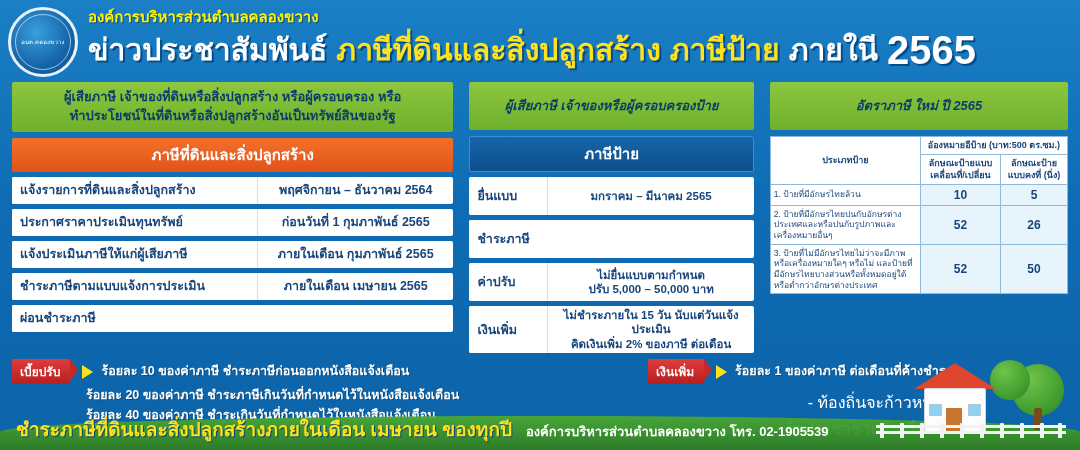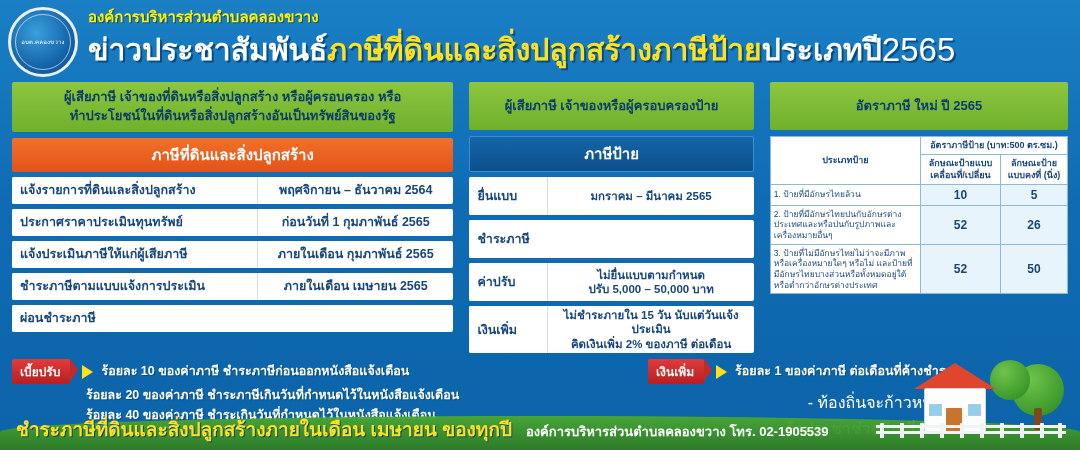--- a/index.html
+++ b/index.html
@@ -41,24 +41,24 @@
   }
   .header-text { margin-left: 10px; }
   .org-line {
     color: #fff200;
     font-size: 15px;
     font-weight: bold;
     line-height: 1;
     margin-bottom: 2px;
     text-shadow: 1px 1px 0 #064b85;
   }
-  .title-row { display: flex; align-items: center; white-space: nowrap; }
+  .title-row { display: flex; align-items: flex-end; gap: 9px; white-space: nowrap; }
   .t-white { color: #ffffff; font-size: 30px; font-weight: bold; text-shadow: 2px 2px 0 #064b85; }
   .t-yellow { color: #ffe21c; font-size: 30px; font-weight: bold; text-shadow: 2px 2px 0 #064b85; }
-  .t-year { color: #ffffff; font-size: 33px; font-weight: normal; text-shadow: 2px 2px 0 #064b85; }
+  .t-year { color: #ffffff; font-size: 40px; font-weight: bold; text-shadow: 2px 2px 0 #064b85; }
 
   
   .body {
     position: relative;
     display: flex;
     gap: 16px;
     padding: 0 12px;
     align-items: flex-start;
   }
   .col-left { width: 450px; }
@@ -70,21 +70,21 @@
     color: #0b3d6b;
     font-weight: bold;
     font-size: 13px;
     text-align: center;
     padding: 6px 8px;
     line-height: 1.45;
     border-radius: 2px;
     min-height: 48px;
     display: flex; flex-direction: column; justify-content: center;
   }
-  .green-head.single { font-size: 13px; }
+  .green-head.single { font-size: 13px; font-style: italic; }
 
   .orange-bar {
     margin-top: 6px;
     background: linear-gradient(180deg, #f2702a 0%, #e2531a 100%);
     color: #fff;
     font-weight: bold;
     font-size: 15px;
     text-align: center;
     padding: 5px 0;
     border-radius: 2px;
@@ -333,21 +333,21 @@
   <div class="header">
     <div class="seal">
       <div class="seal-inner">อบต.คลองขวาง</div>
     </div>
     <div class="header-text">
       <div class="org-line">องค์การบริหารส่วนตำบลคลองขวาง</div>
       <div class="title-row">
         <span class="t-white">ข่าวประชาสัมพันธ์</span>
         <span class="t-yellow">ภาษีที่ดินและสิ่งปลูกสร้าง</span>
         <span class="t-yellow">ภาษีป้าย</span>
-        <span class="t-white">ประเภทปี</span>
+        <span class="t-white">ภายในี</span>
         <span class="t-year">2565</span>
       </div>
     </div>
   </div>
 
   <div class="body">
 
     <div class="col-left">
       <div class="green-head">
         <span>ผู้เสียภาษี เจ้าของที่ดินหรือสิ่งปลูกสร้าง หรือผู้ครอบครอง หรือ</span>
@@ -400,21 +400,21 @@
         </div>
       </div>
     </div>
 
     <div class="col-right">
       <div class="green-head single">อัตราภาษี ใหม่ ปี 2565</div>
       <table class="rate-table">
         <thead>
           <tr>
             <th rowspan="2">ประเภทป้าย</th>
-            <th colspan="2">อัตราภาษีป้าย (บาท:500 ตร.ซม.)</th>
+            <th colspan="2">อัองหมายอีป้าย (บาท:500 ตร.ซม.)</th>
           </tr>
           <tr>
             <th>ลักษณะป้ายแบบเคลื่อนที่/เปลี่ยน</th>
             <th>ลักษณะป้ายแบบคงที่ (นิ่ง)</th>
           </tr>
         </thead>
         <tbody>
           <tr>
             <td class="desc">1. ป้ายที่มีอักษรไทยล้วน</td>
             <td class="num">10</td>

